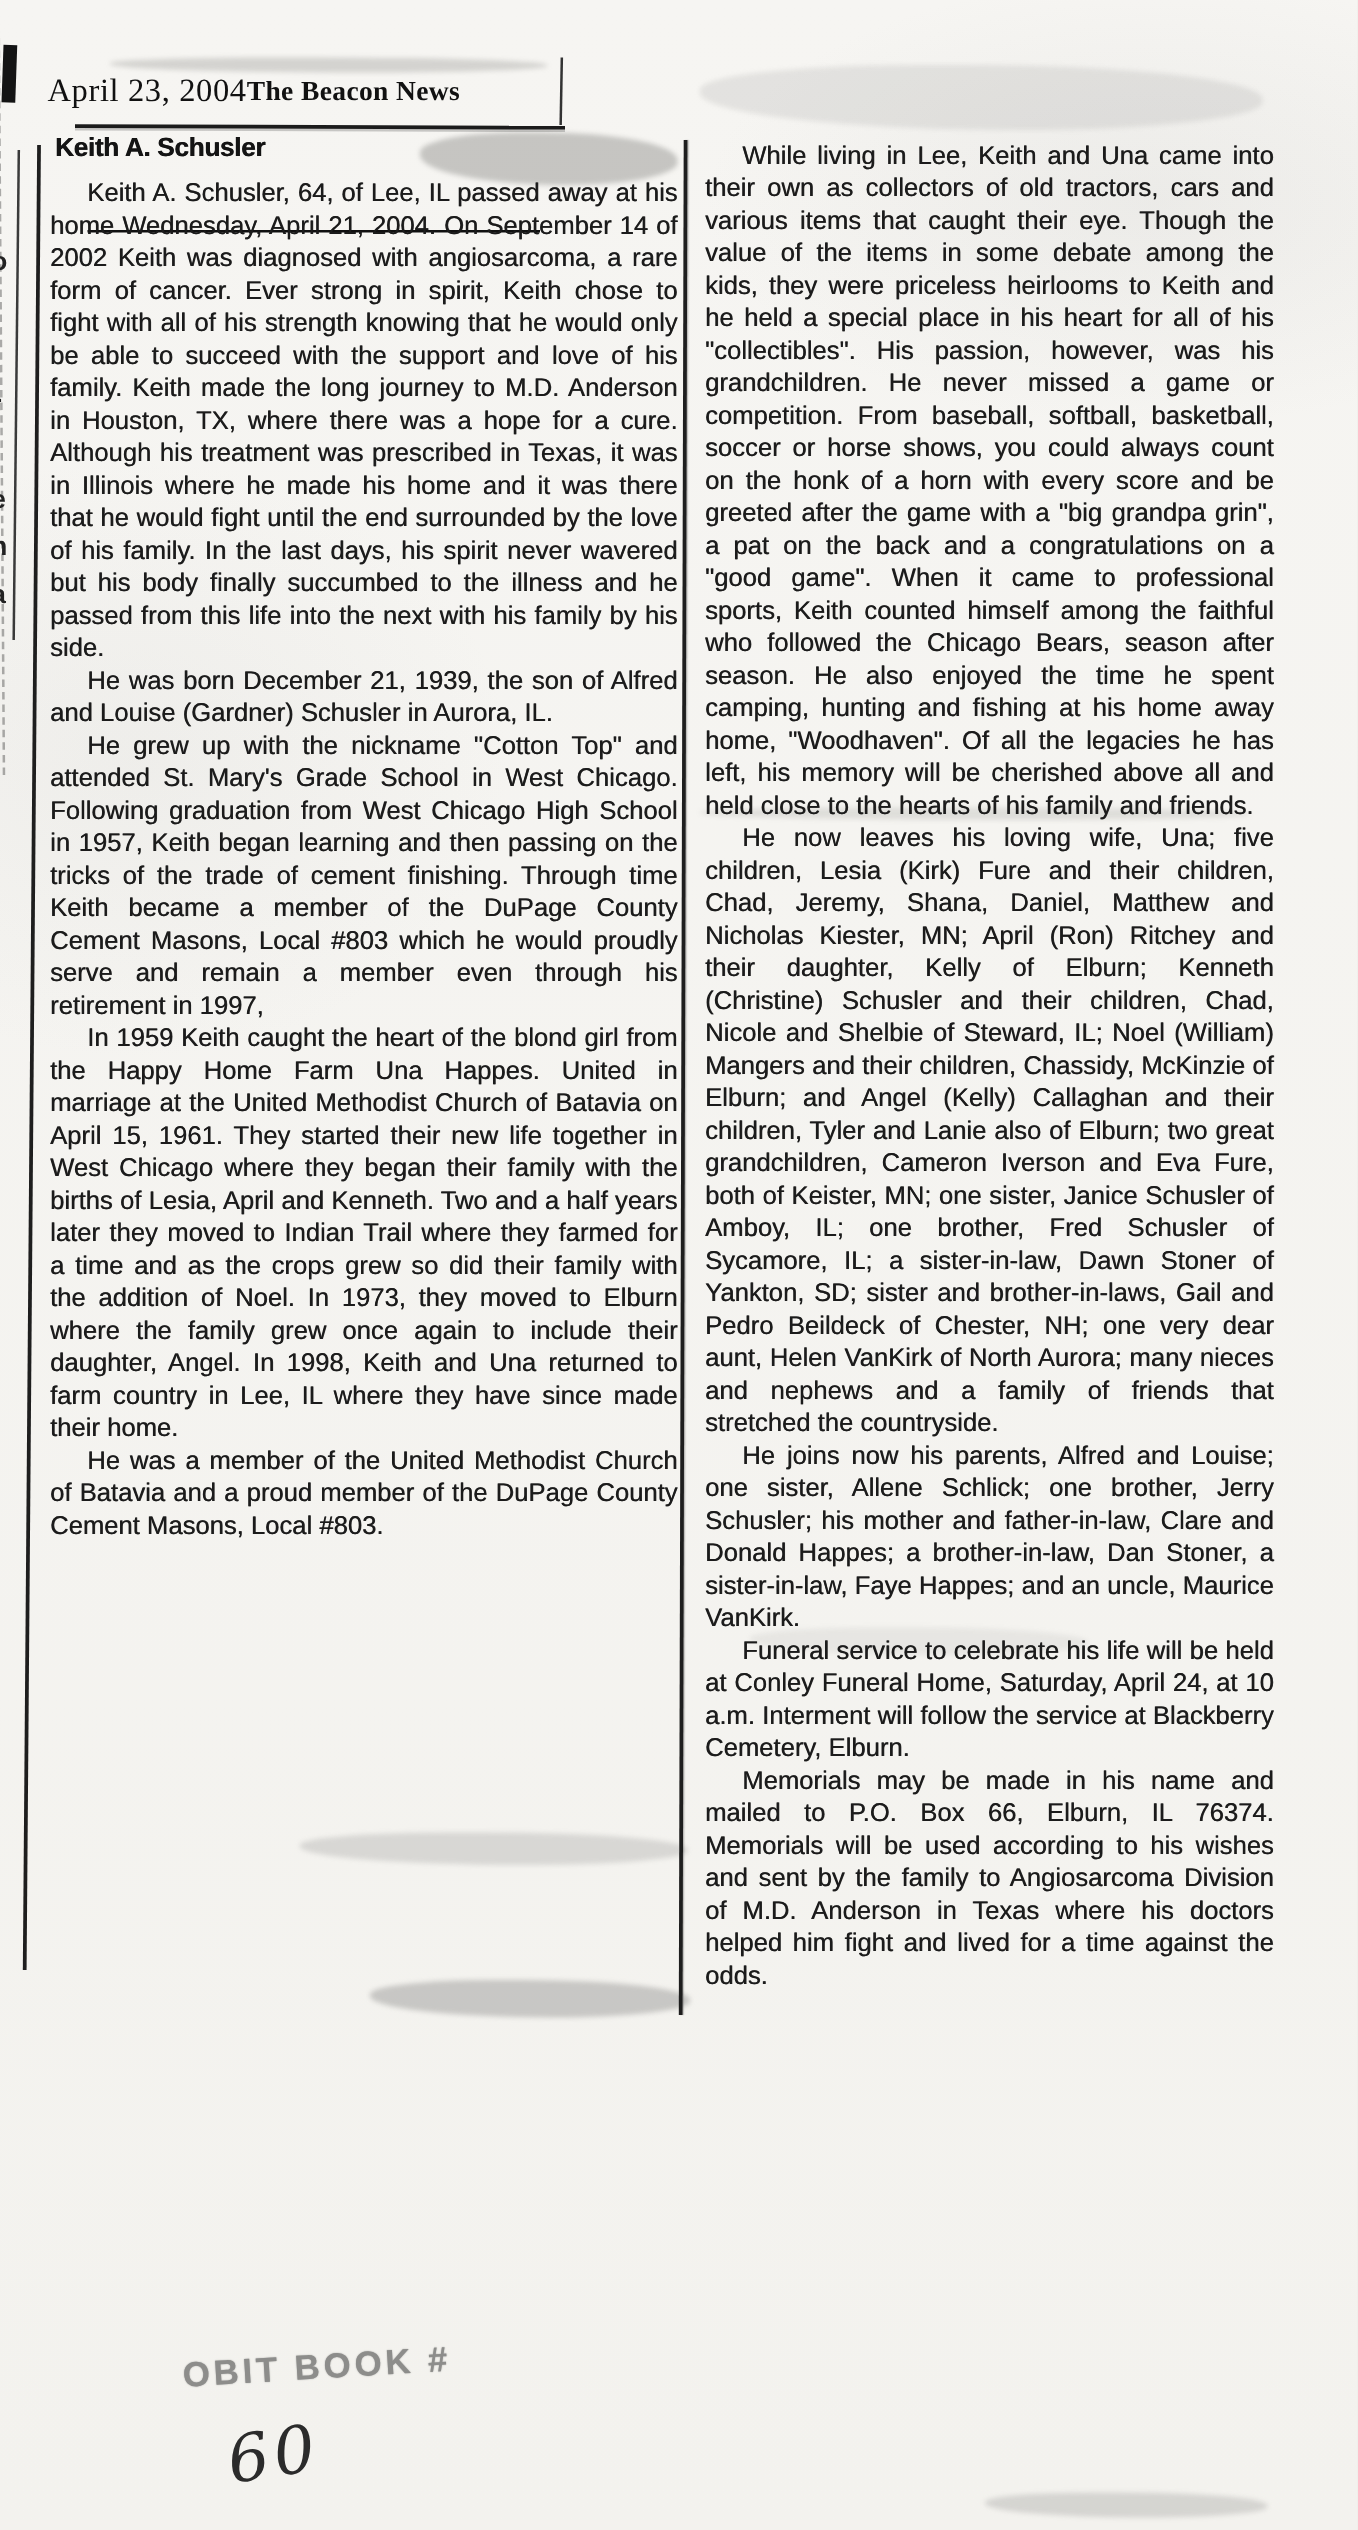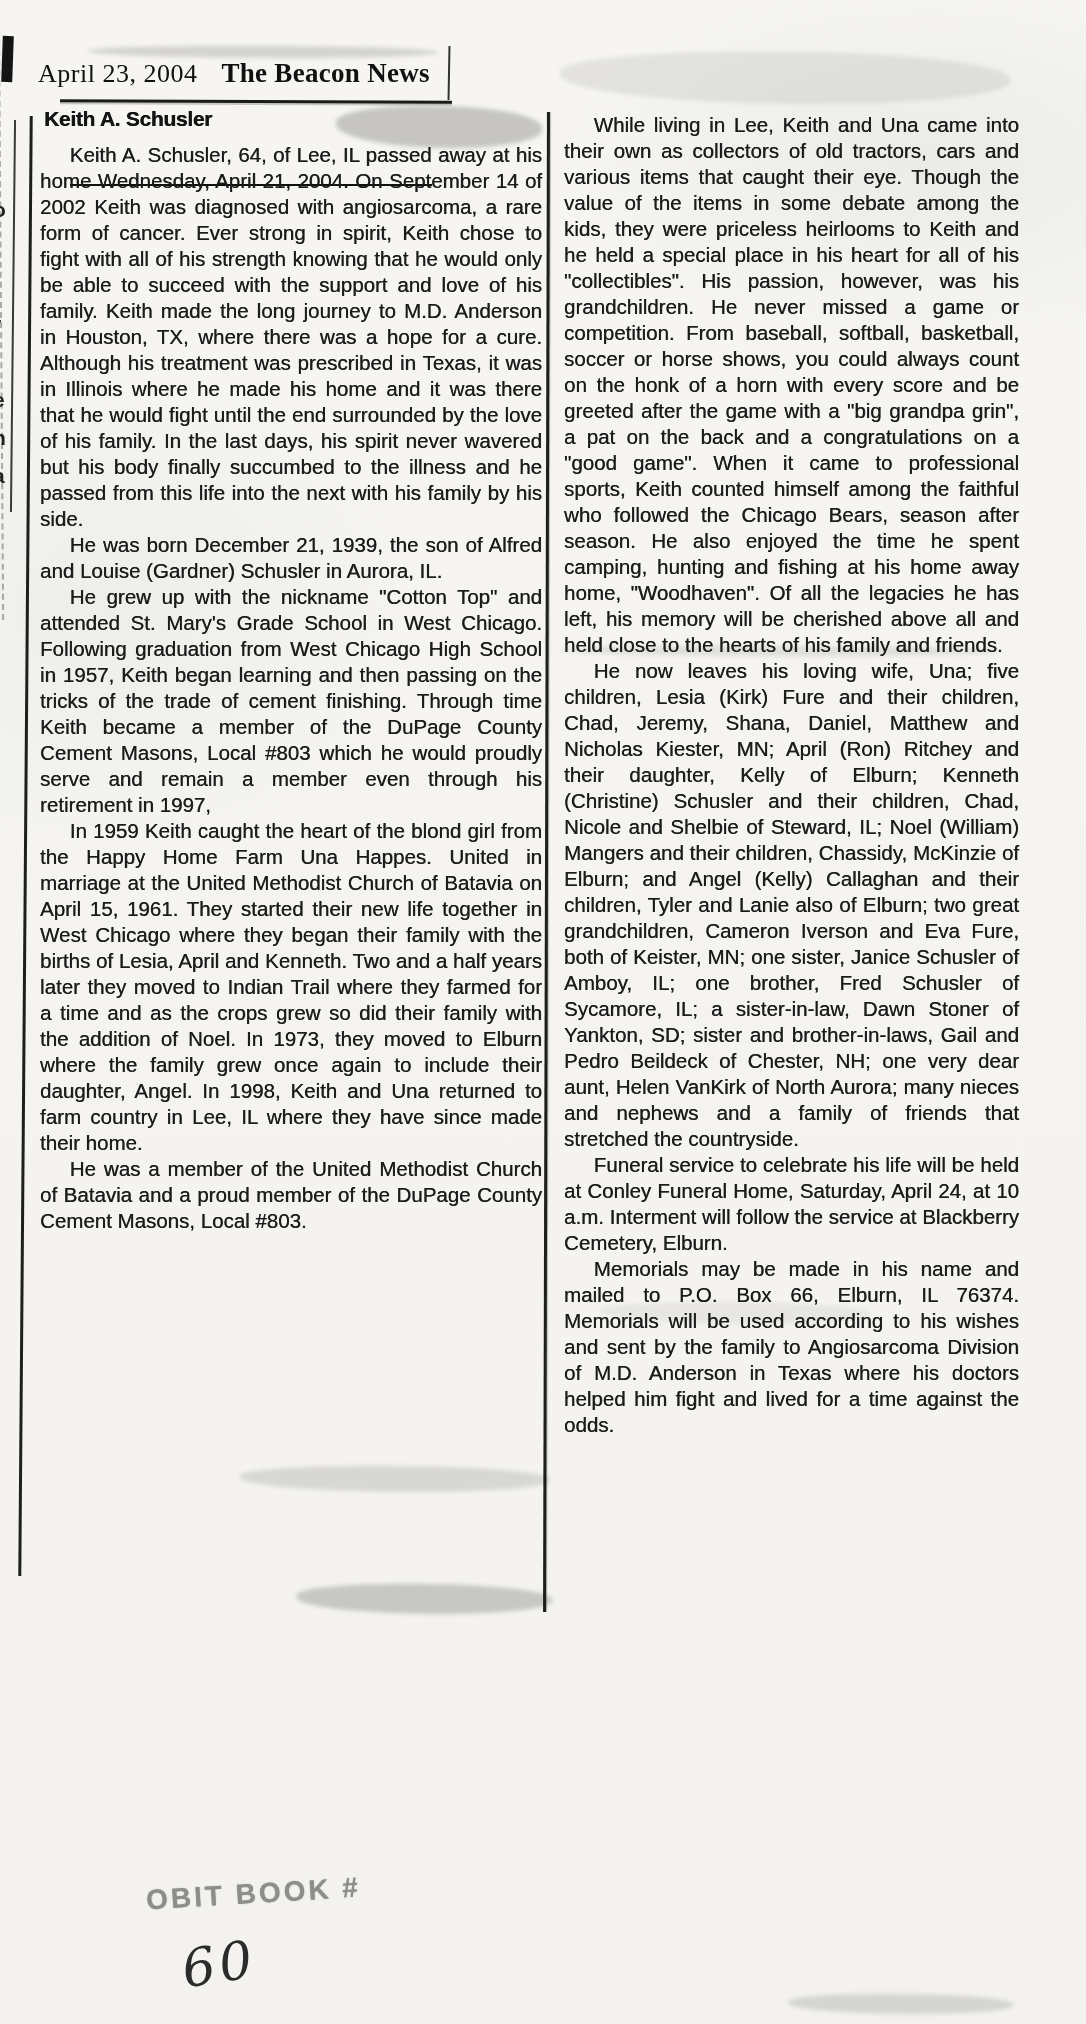--- a/index.html
+++ b/index.html
@@ -7,24 +7,24 @@
     width:1086px;height:2024px;position:relative;overflow:hidden;
     background:#efeeea;
     font-family:"Liberation Sans",sans-serif;
   }
   #scan{position:absolute;inset:0;background:
     radial-gradient(ellipse 600px 300px at 85% 8%, rgba(190,190,188,.18), transparent 60%),
     radial-gradient(ellipse 500px 400px at 10% 30%, rgba(200,200,198,.15), transparent 60%),
     linear-gradient(#f6f5f2,#f3f2ee);
   }
   
-  .masthead{position:absolute;left:38px;top:58px;width:410px;display:flex;align-items:center;gap:24px;
+  .masthead{position:absolute;left:38px;top:58px;width:410px;display:flex;align-items:center;
     font-family:"Liberation Serif",serif;color:#111;}
   .masthead .date{font-size:26px;letter-spacing:.5px;}
-  .masthead .paper{font-size:27px;font-weight:bold;letter-spacing:.3px;}
+  .masthead .paper{font-size:22px;font-weight:bold;letter-spacing:.3px;}
   .masthead-underline{position:absolute;left:60px;top:100px;width:392px;height:3px;background:#1b1b1b;
     transform:rotate(.2deg);box-shadow:0 2px 0 rgba(60,60,60,.25);}
   .masthead-tick{position:absolute;left:448px;top:46px;width:2px;height:54px;background:#333;transform:rotate(1deg);}
   .corner-mark{position:absolute;left:2px;top:36px;width:11px;height:46px;background:#141414;transform:rotate(2deg);}
 
   
   .headline{font-size:21px;font-weight:bold;color:#141414;letter-spacing:-.3px;margin:0 0 10px 4px;
     text-shadow:.4px 0 0 #141414;}
   .col{position:absolute;color:#1b1b1b;font-size:20.5px;line-height:26px;text-align:justify;
     text-shadow:.35px 0 0 rgba(20,20,20,.85);}
@@ -106,20 +106,21 @@
     <p><span class="lead-underline">Keith A. Schusler, 64, of Lee, IL passed</span><span> away at his home Wednesday, April 21, 2004. On September 14 of 2002 Keith was diagnosed with angiosarcoma, a rare form of cancer. Ever strong in spirit, Keith chose to fight with all of his strength knowing that he would only be able to succeed with the support and love of his family. Keith made the long journey to M.D. Anderson in Houston, TX, where there was a hope for a cure. Although his treatment was prescribed in Texas, it was in Illinois where he made his home and it was there that he would fight until the end surrounded by the love of his family. In the last days, his spirit never wavered but his body finally succumbed to the illness and he passed from this life into the next with his family by his side.</span></p>
     <p>He was born December 21, 1939, the son of Alfred and Louise (Gardner) Schusler in Aurora, IL.</p>
     <p>He grew up with the nickname "Cotton Top" and attended St. Mary's Grade School in West Chicago. Following graduation from West Chicago High School in 1957, Keith began learning and then passing on the tricks of the trade of cement finishing. Through time Keith became a member of the DuPage County Cement Masons, Local #803 which he would proudly serve and remain a member even through his retirement in 1997,</p>
     <p>In 1959 Keith caught the heart of the blond girl from the Happy Home Farm Una Happes. United in marriage at the United Methodist Church of Batavia on April 15, 1961. They started their new life together in West Chicago where they began their family with the births of Lesia, April and Kenneth. Two and a half years later they moved to Indian Trail where they farmed for a time and as the crops grew so did their family with the addition of Noel. In 1973, they moved to Elburn where the family grew once again to include their daughter, Angel. In 1998, Keith and Una returned to farm country in Lee, IL where they have since made their home.</p>
     <p>He was a member of the United Methodist Church of Batavia and a proud member of the DuPage County Cement Masons, Local #803.</p>
   </div>
 
   <div class="col" id="col-right">
     <p>While living in Lee, Keith and Una came into their own as collectors of old tractors, cars and various items that caught their eye. Though the value of the items in some debate among the kids, they were priceless heirlooms to Keith and he held a special place in his heart for all of his "collectibles". His passion, however, was his grandchildren. He never missed a game or competition. From baseball, softball, basketball, soccer or horse shows, you could always count on the honk of a horn with every score and be greeted after the game with a "big grandpa grin", a pat on the back and a congratulations on a "good game". When it came to professional sports, Keith counted himself among the faithful who followed the Chicago Bears, season after season. He also enjoyed the time he spent camping, hunting and fishing at his home away home, "Woodhaven". Of all the legacies he has left, his memory will be cherished above all and held close to the hearts of his family and friends.</p>
     <p>He now leaves his loving wife, Una; five children, Lesia (Kirk) Fure and their children, Chad, Jeremy, Shana, Daniel, Matthew and Nicholas Kiester, MN; April (Ron) Ritchey and their daughter, Kelly of Elburn; Kenneth (Christine) Schusler and their children, Chad, Nicole and Shelbie of Steward, IL; Noel (William) Mangers and their children, Chassidy, McKinzie of Elburn; and Angel (Kelly) Callaghan and their children, Tyler and Lanie also of Elburn; two great grandchildren, Cameron Iverson and Eva Fure, both of Keister, MN; one sister, Janice Schusler of Amboy, IL; one brother, Fred Schusler of Sycamore, IL; a sister-in-law, Dawn Stoner of Yankton, SD; sister and brother-in-laws, Gail and Pedro Beildeck of Chester, NH; one very dear aunt, Helen VanKirk of North Aurora; many nieces and nephews and a family of friends that stretched the countryside.</p>
+    <p>He joins now his parents, Alfred and Louise; one sister, Allene Schlick; one brother, Jerry Schusler; his mother and father-in-law, Clare and Donald Happes; a brother-in-law, Dan Stoner, a sister-in-law, Faye Happes; and an uncle, Maurice VanKirk.</p>
     <p>Funeral service to celebrate his life will be held at Conley Funeral Home, Saturday, April 24, at 10 a.m. Interment will follow the service at Blackberry Cemetery, Elburn.</p>
     <p>Memorials may be made in his name and mailed to P.O. Box 66, Elburn, IL 76374. Memorials will be used according to his wishes and sent by the family to Angiosarcoma Division of M.D. Anderson in Texas where his doctors helped him fight and lived for a time against the odds.</p>
   </div>
 
   <div class="stamp">OBIT BOOK #</div>
   <div class="handwritten">60</div>
 
 </div>
 
 </body></html>

